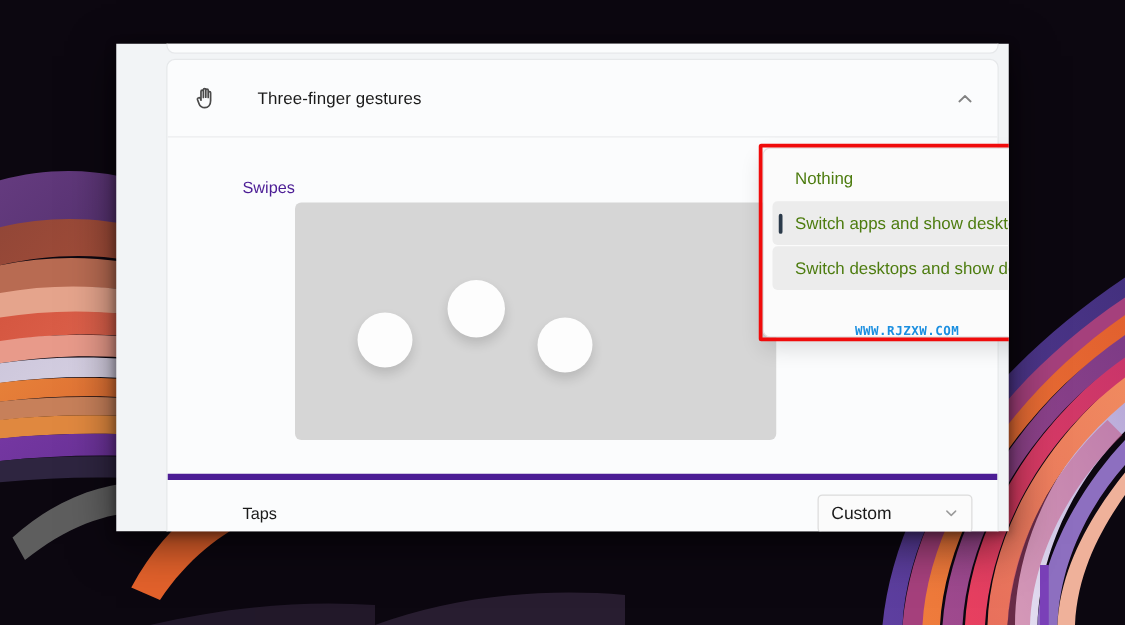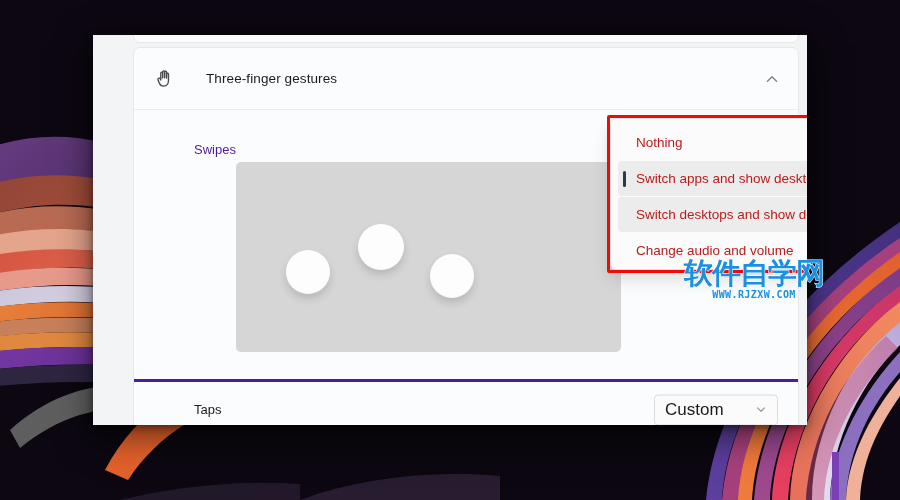--- a/index.html
+++ b/index.html
@@ -141,21 +141,21 @@
     color: #262626;
     white-space: nowrap;
   }
 
   
   #taps-row {
     position: absolute;
     left: 0; right: 0;
     top: 331px;
     height: 58px;
-    border-top: 3px solid #4c1d95;
+    border-top: 5px solid #4c1d95;
     display: flex;
     align-items: center;
     padding: 0 20px;
   }
   #taps-label {
     margin-left: 40px;
     font-size: 13px;
     color: #1b1b1b;
   }
   #taps-dropdown {
@@ -167,21 +167,21 @@
     height: 31px;
     background: #fbfbfb;
     border: 1px solid #dcdcdc;
     border-radius: 4px;
     display: flex;
     align-items: center;
     padding: 0 10px;
     cursor: pointer;
   }
   #taps-dropdown-value {
-    font-size: 17px;
+    font-size: 14px;
     color: #1b1b1b;
     flex: 1;
   }
   #taps-chevron { width: 12px; height: 12px; opacity: .6; }
 
   
   #flyout-highlight {
     position: absolute;
     left: 514px;
     top: 80px;
@@ -211,21 +211,21 @@
     height: 35px;
     display: flex;
     align-items: center;
     padding-left: 18px;
     border-radius: 4px;
     margin: 1px 3px;
     cursor: pointer;
   }
   .menu-item .mi-label {
     font-size: 13.5px;
-    color: #b91c1c;
+    color: #4d7c0f;
     white-space: nowrap;
   }
   .menu-item.is-selected { background: #ececec; }
   .menu-item.is-hover    { background: #ececec; }
   .menu-item .sel-bar {
     position: absolute;
     left: 5px;
     top: 50%;
     transform: translateY(-50%);
     width: 3px;
@@ -430,26 +430,22 @@
 
     <div class="menu-item is-selected">
       <span class="sel-bar"></span>
       <span class="mi-label">Switch apps and show desktop</span>
     </div>
 
     <div class="menu-item is-hover">
       <span class="mi-label">Switch desktops and show desktop</span>
     </div>
 
-    <div class="menu-item">
-      <span class="mi-label">Change audio and volume</span>
-    </div>
 
   </div>
 
   <div id="flyout-highlight"></div>
 
 </div>
 
 <div id="watermark">
-  <div id="watermark-cn">软件自学网</div>
   <div id="watermark-url">WWW.RJZXW.COM</div>
 </div>
 
 </body></html>

